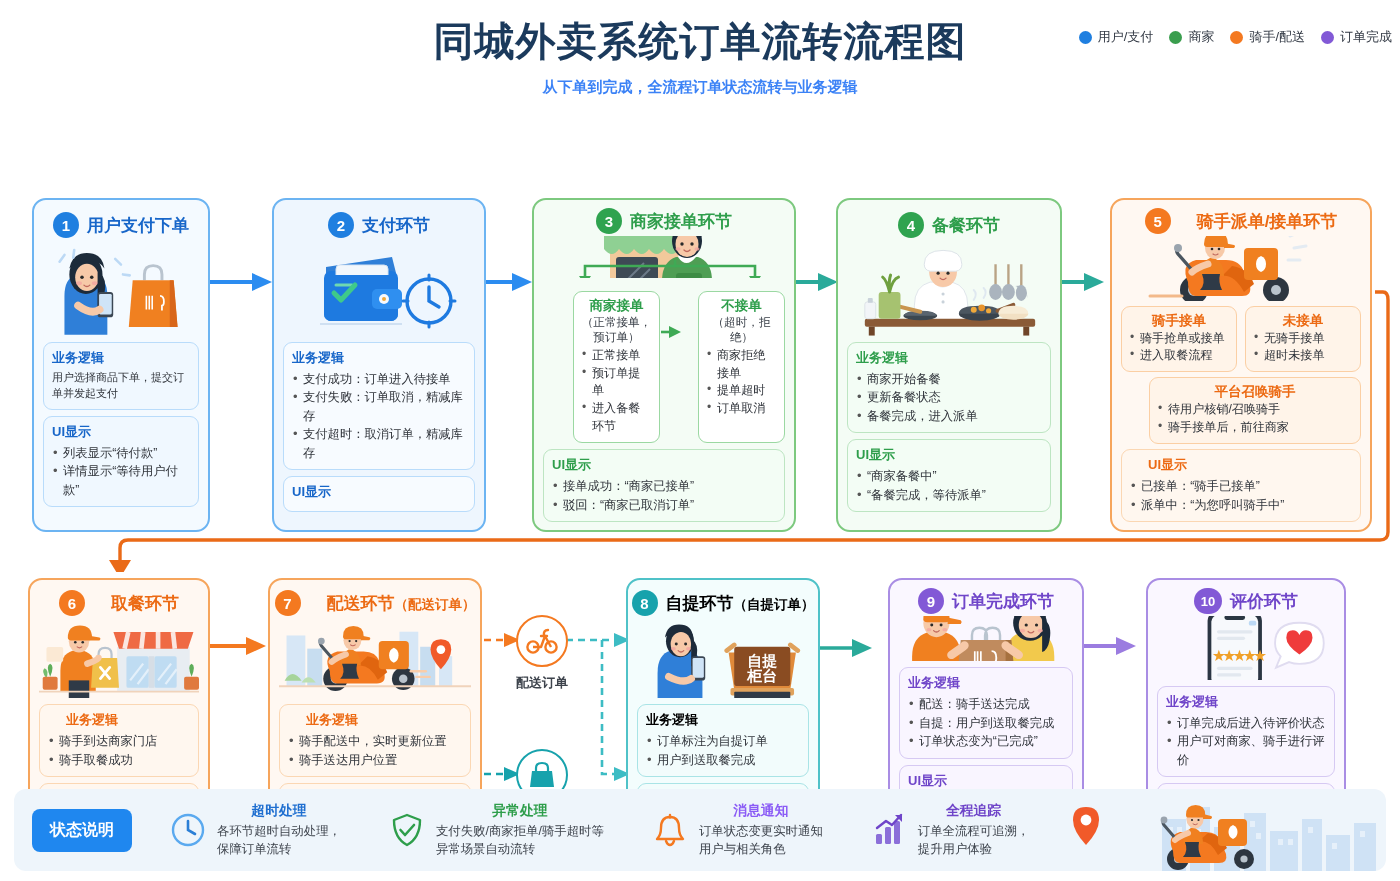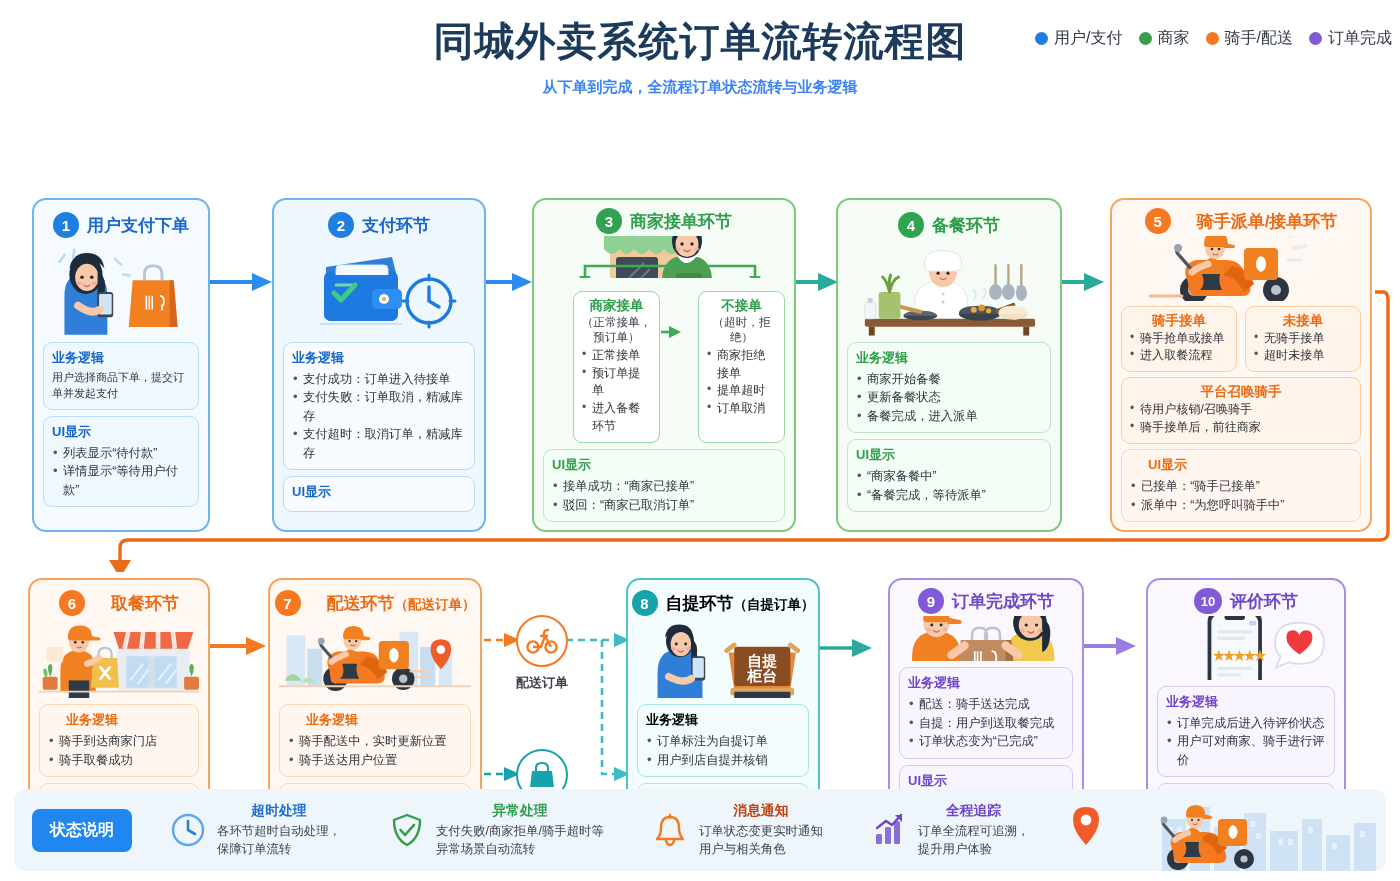--- a/index.html
+++ b/index.html
@@ -21,21 +21,21 @@
   .subtitle {
     text-align: center; font-size: 15px; color: #3b82f6;
     margin-top: 9px; font-weight: bold;
   }
   .legend {
     position: absolute; right: 8px; top: 28px;
     display: flex; gap: 16px; align-items: center;
   }
   .legend-item { display: flex; align-items: center; gap: 6px; }
   .legend-dot { width: 13px; height: 13px; border-radius: 50%; display: block; }
-  .legend-label { font-size: 16px; color: #333a45; }
+  .legend-label { font-size: 13px; color: #333a45; }
 
   
   .board { position: relative; width: 1400px; height: 700px; }
 
   .card {
     position: absolute; border-radius: 14px; border: 2px solid;
     background: #fff; padding: 8px 9px;
     display: flex; flex-direction: column;
   }
   .card-head {
@@ -481,21 +481,21 @@
         </ul>
       </div>
       <div class="subbox">
         <div class="subbox-title">未接单</div>
         <ul>
           <li>无骑手接单</li>
           <li>超时未接单</li>
         </ul>
       </div>
     </div>
-    <div class="subbox" style="margin-top:5px;">
+    <div class="subbox" style="margin-top:5px;margin-left:28px;">
       <div class="subbox-title">平台召唤骑手</div>
       <ul>
         <li>待用户核销/召唤骑手</li>
         <li>骑手接单后，前往商家</li>
       </ul>
     </div>
     <div class="panel" style="margin-top:5px;">
       <div class="panel-title">UI显示</div>
       <ul>
         <li>已接单：“骑手已接单”</li>
@@ -667,21 +667,21 @@
         <rect x="104" y="78" width="60" height="7" rx="1" fill="#2f3a47"></rect>
         <path d="M96 34 l8 -6 M172 34 l-8 -6" stroke="#e0a25c" stroke-width="5" stroke-linecap="round"></path>
         <text x="134" y="50" font-size="16" font-weight="bold" fill="#ffffff" text-anchor="middle" font-family="DejaVu Sans, sans-serif">自提</text>
         <text x="134" y="67" font-size="16" font-weight="bold" fill="#ffffff" text-anchor="middle" font-family="DejaVu Sans, sans-serif">柜台</text>
       </svg>
     </div>
     <div class="panel">
       <div class="panel-title">业务逻辑</div>
       <ul>
         <li>订单标注为自提订单</li>
-        <li>用户到店自提并核销</li>
+        <li>用户到送取餐完成</li>
       </ul>
     </div>
     <div class="panel">
       <div class="panel-title">UI显示</div>
       <ul>
         <li>“请到店自提”</li>
         <li>“待用户核销”</li>
       </ul>
     </div>
   </div>
@@ -808,21 +808,21 @@
     </div>
   </div>
 
   <div class="foot-item">
     <svg class="foot-ico" viewBox="0 0 36 36">
       <path d="M18 5 q9 0 9 11 q0 7 4 11 l-26 0 q4 -4 4 -11 q0 -11 9 -11z" fill="none" stroke="#f47920" stroke-width="2.4" stroke-linejoin="round"></path>
       <path d="M14 29 q1.5 4 4 4 q2.5 0 4 -4" fill="none" stroke="#f47920" stroke-width="2.4" stroke-linecap="round"></path>
       <path d="M18 3 l0 2.5" stroke="#f47920" stroke-width="2.4" stroke-linecap="round"></path>
     </svg>
     <div>
-      <div class="foot-title" style="color:#c2410c">消息通知</div>
+      <div class="foot-title" style="color:#8b5cf6">消息通知</div>
       <div class="foot-desc">订单状态变更实时通知
 用户与相关角色</div>
     </div>
   </div>
 
   <div class="foot-item">
     <svg class="foot-ico" viewBox="0 0 36 36">
       <rect x="5" y="22" width="6" height="10" rx="1.5" fill="#8b6fd9"></rect>
       <rect x="14" y="15" width="6" height="17" rx="1.5" fill="#8b6fd9"></rect>
       <rect x="23" y="9" width="6" height="23" rx="1.5" fill="#8b6fd9"></rect>

